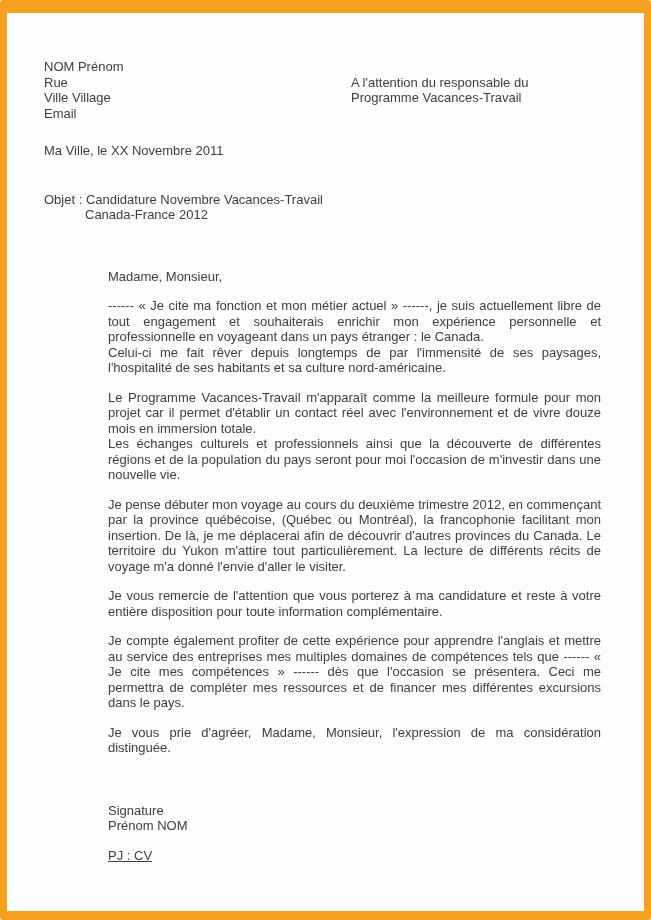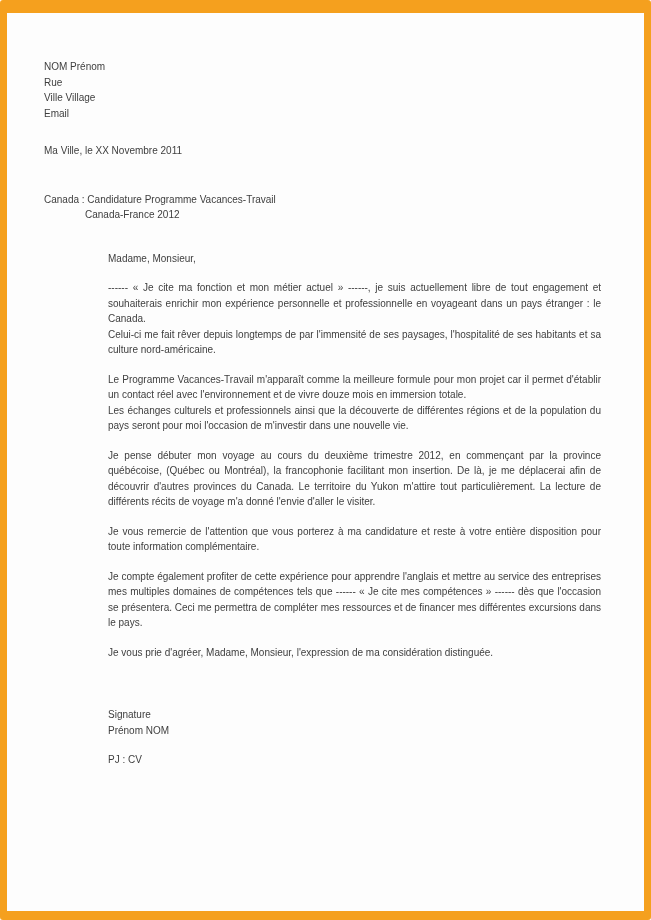--- a/index.html
+++ b/index.html
@@ -13,65 +13,69 @@
     border-width: 13px 7px 9px 7px;
     border-radius: 3px;
     overflow: hidden;
   }
   .content {
     position: relative;
     box-sizing: border-box;
     height: 100%;
     padding: 46px 0 0 37px;
     font-family: "Liberation Sans", sans-serif;
-    font-size: 10px;
+    font-size: 13px;
     line-height: 15.5px;
     color: #3e3e3e;
   }
   .header { position: relative; }
   .recipient {
     position: absolute;
     left: 307px;
     top: 15.5px;
   }
   .dateline { margin-top: 22px; }
   .subject { margin-top: 33px; }
   .subject-cont { padding-left: 41px; }
   .body {
     margin-left: 64px;
-    margin-top: 28px;
+    margin-top: 46px;
     width: 493px;
   }
   .group { margin-bottom: 14px; }
   .group p {
     margin: 0;
     text-align: justify;
   }
   .sig { margin-top: 47px; }
-  .pj { margin-top: 14px; }
+  .pj { margin-top: 14px; text-decoration: underline; }
 </style>
 </head>
 <body>
 
 <div class="page" style="border-color: rgb(245, 160, 30); background: rgb(253, 253, 253);">
   <div class="content" style="color: rgb(62, 62, 62);">
 
     <div class="header">
       <div class="sender">
         <div>NOM Prénom</div>
         <div>Rue</div>
         <div>Ville Village</div>
         <div>Email</div>
       </div>
+      <div class="recipient">
+        <div>A l'attention du responsable du</div>
+        <div>Programme Vacances-Travail</div>
+      </div>
     </div>
 
     <div class="dateline">Ma Ville, le XX Novembre 2011</div>
 
     <div class="subject">
-      <div>Canada : Candidature Programme Vacances-Travail</div>
+      <div>Objet : Candidature Novembre Vacances-Travail</div>
       <div class="subject-cont">Canada-France 2012</div>
     </div>
 
     <div class="body">
       <div class="group">Madame, Monsieur,</div>
 
       <div class="group">
         <p>------ « Je cite ma fonction et mon métier actuel » ------, je suis actuellement libre de tout engagement et souhaiterais enrichir mon expérience personnelle et professionnelle en voyageant dans un pays étranger : le Canada.</p>
         <p>Celui-ci me fait rêver depuis longtemps de par l'immensité de ses paysages, l'hospitalité de ses habitants et sa culture nord-américaine.</p>
       </div>

